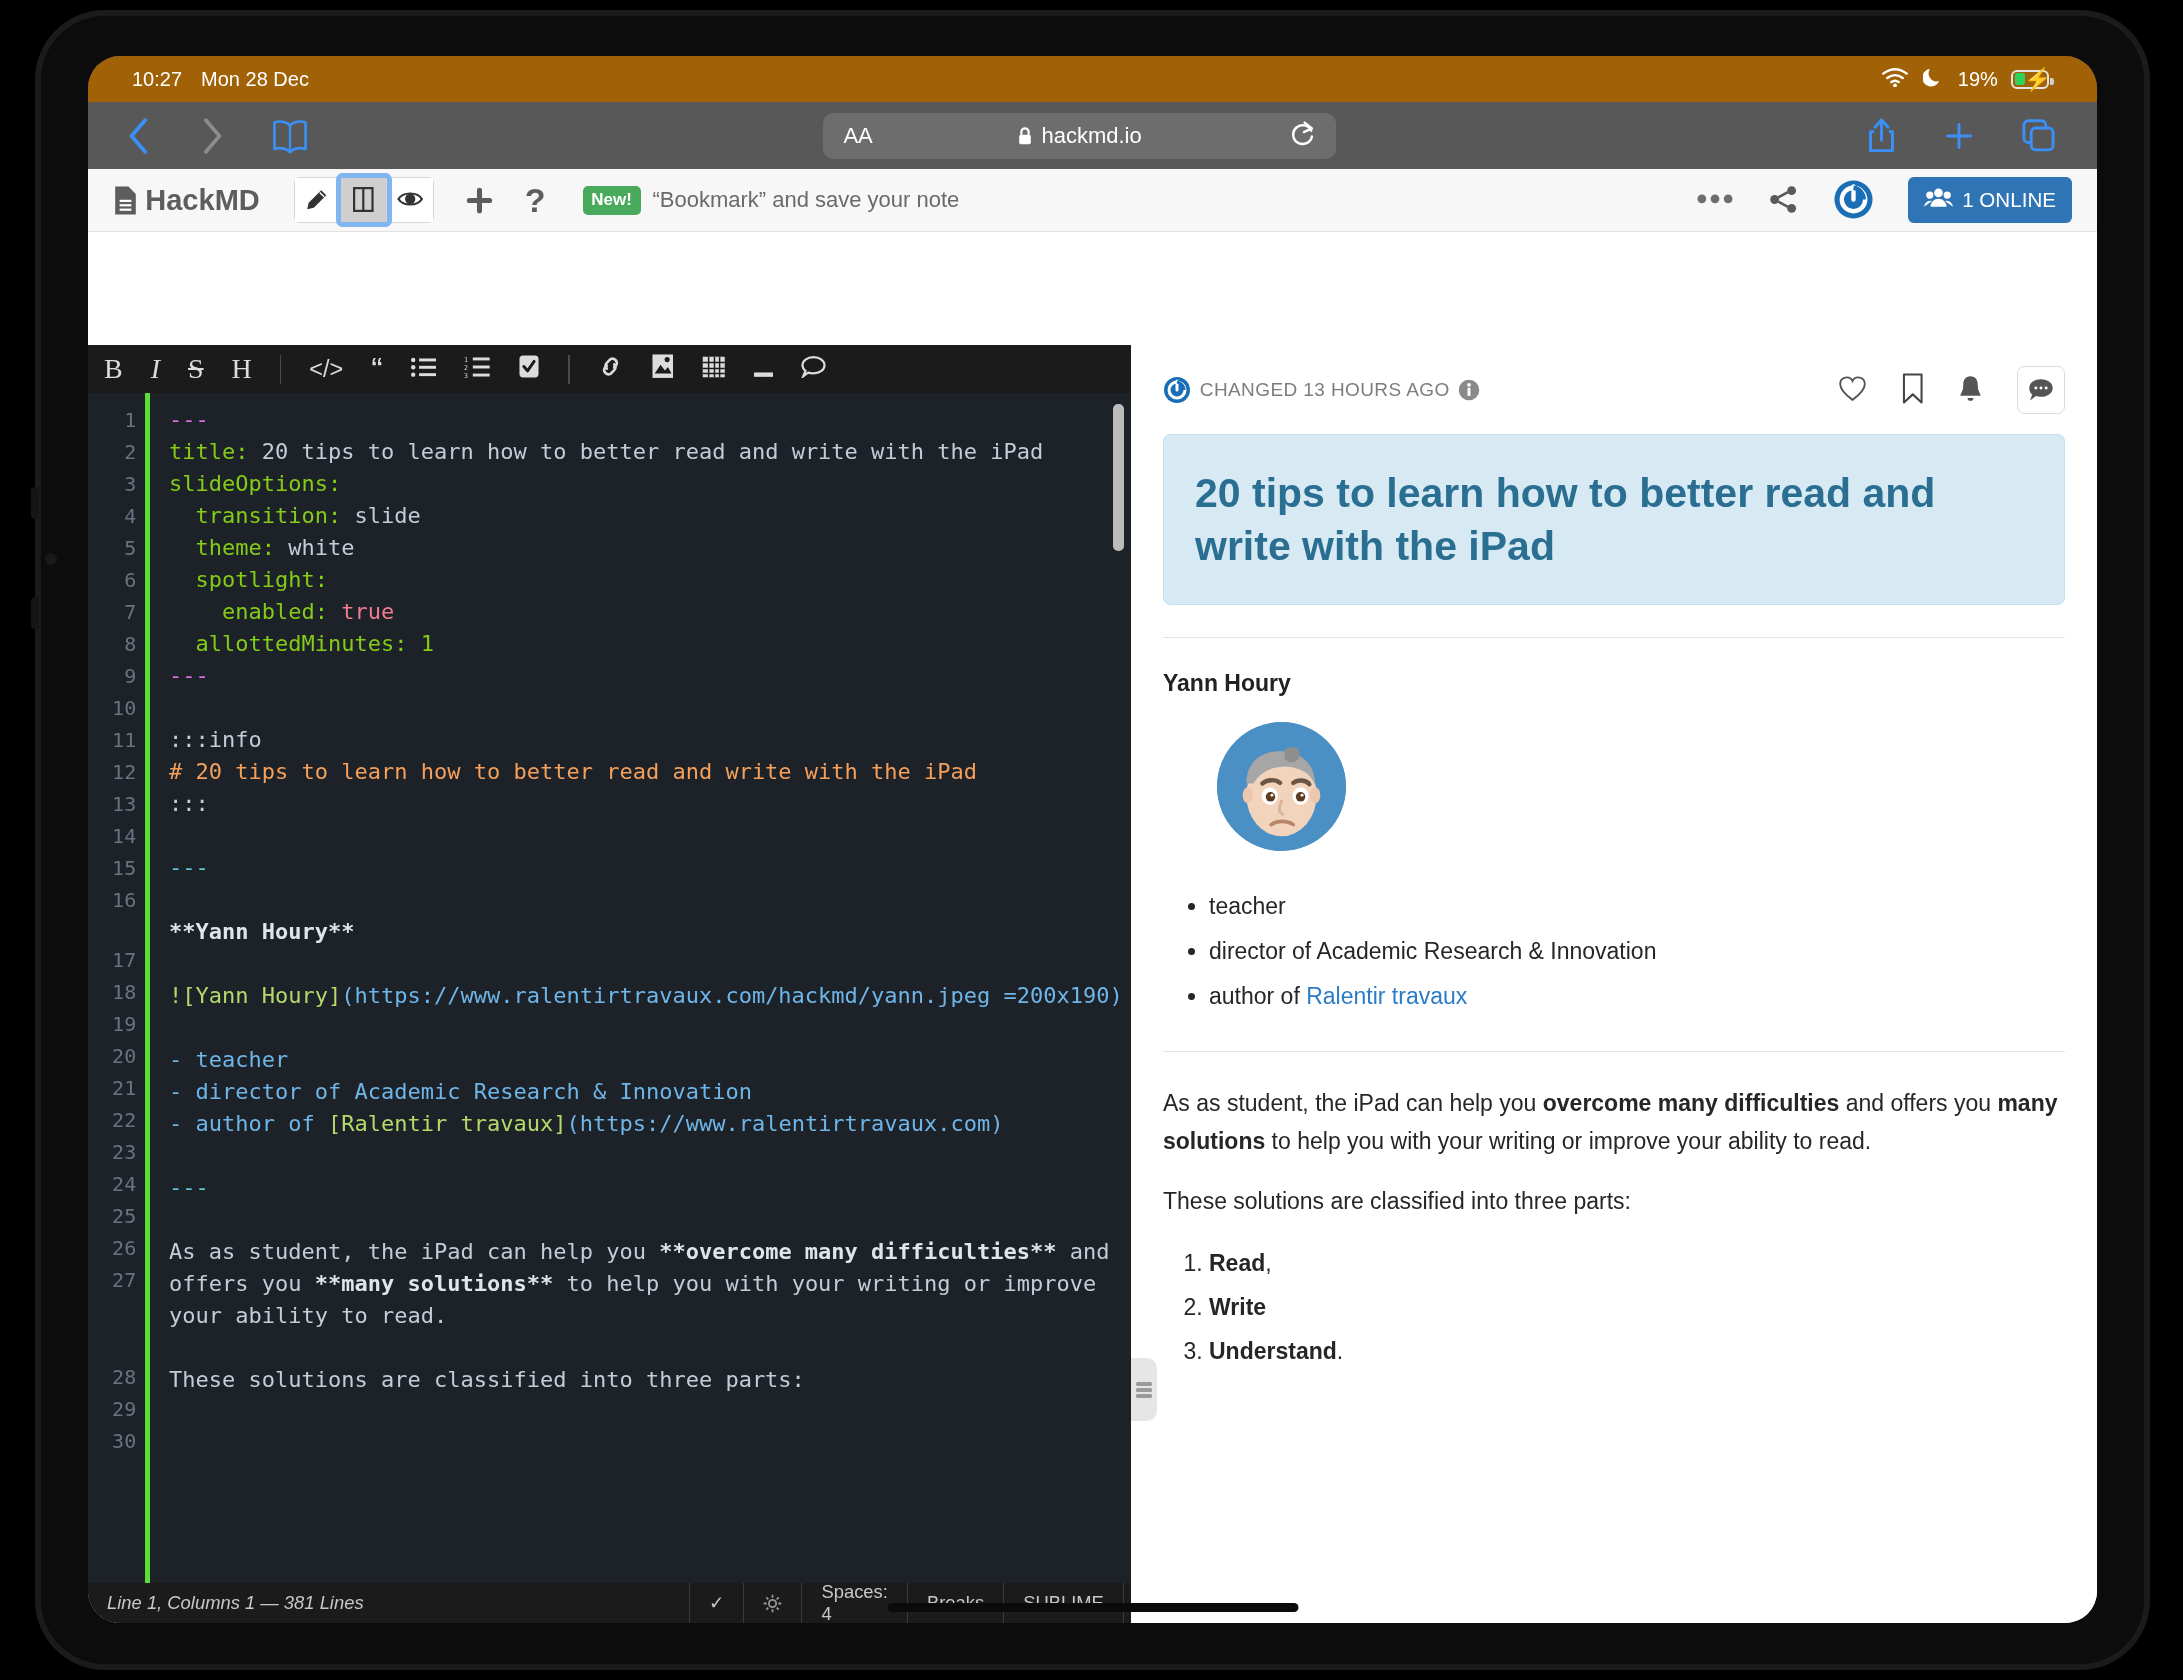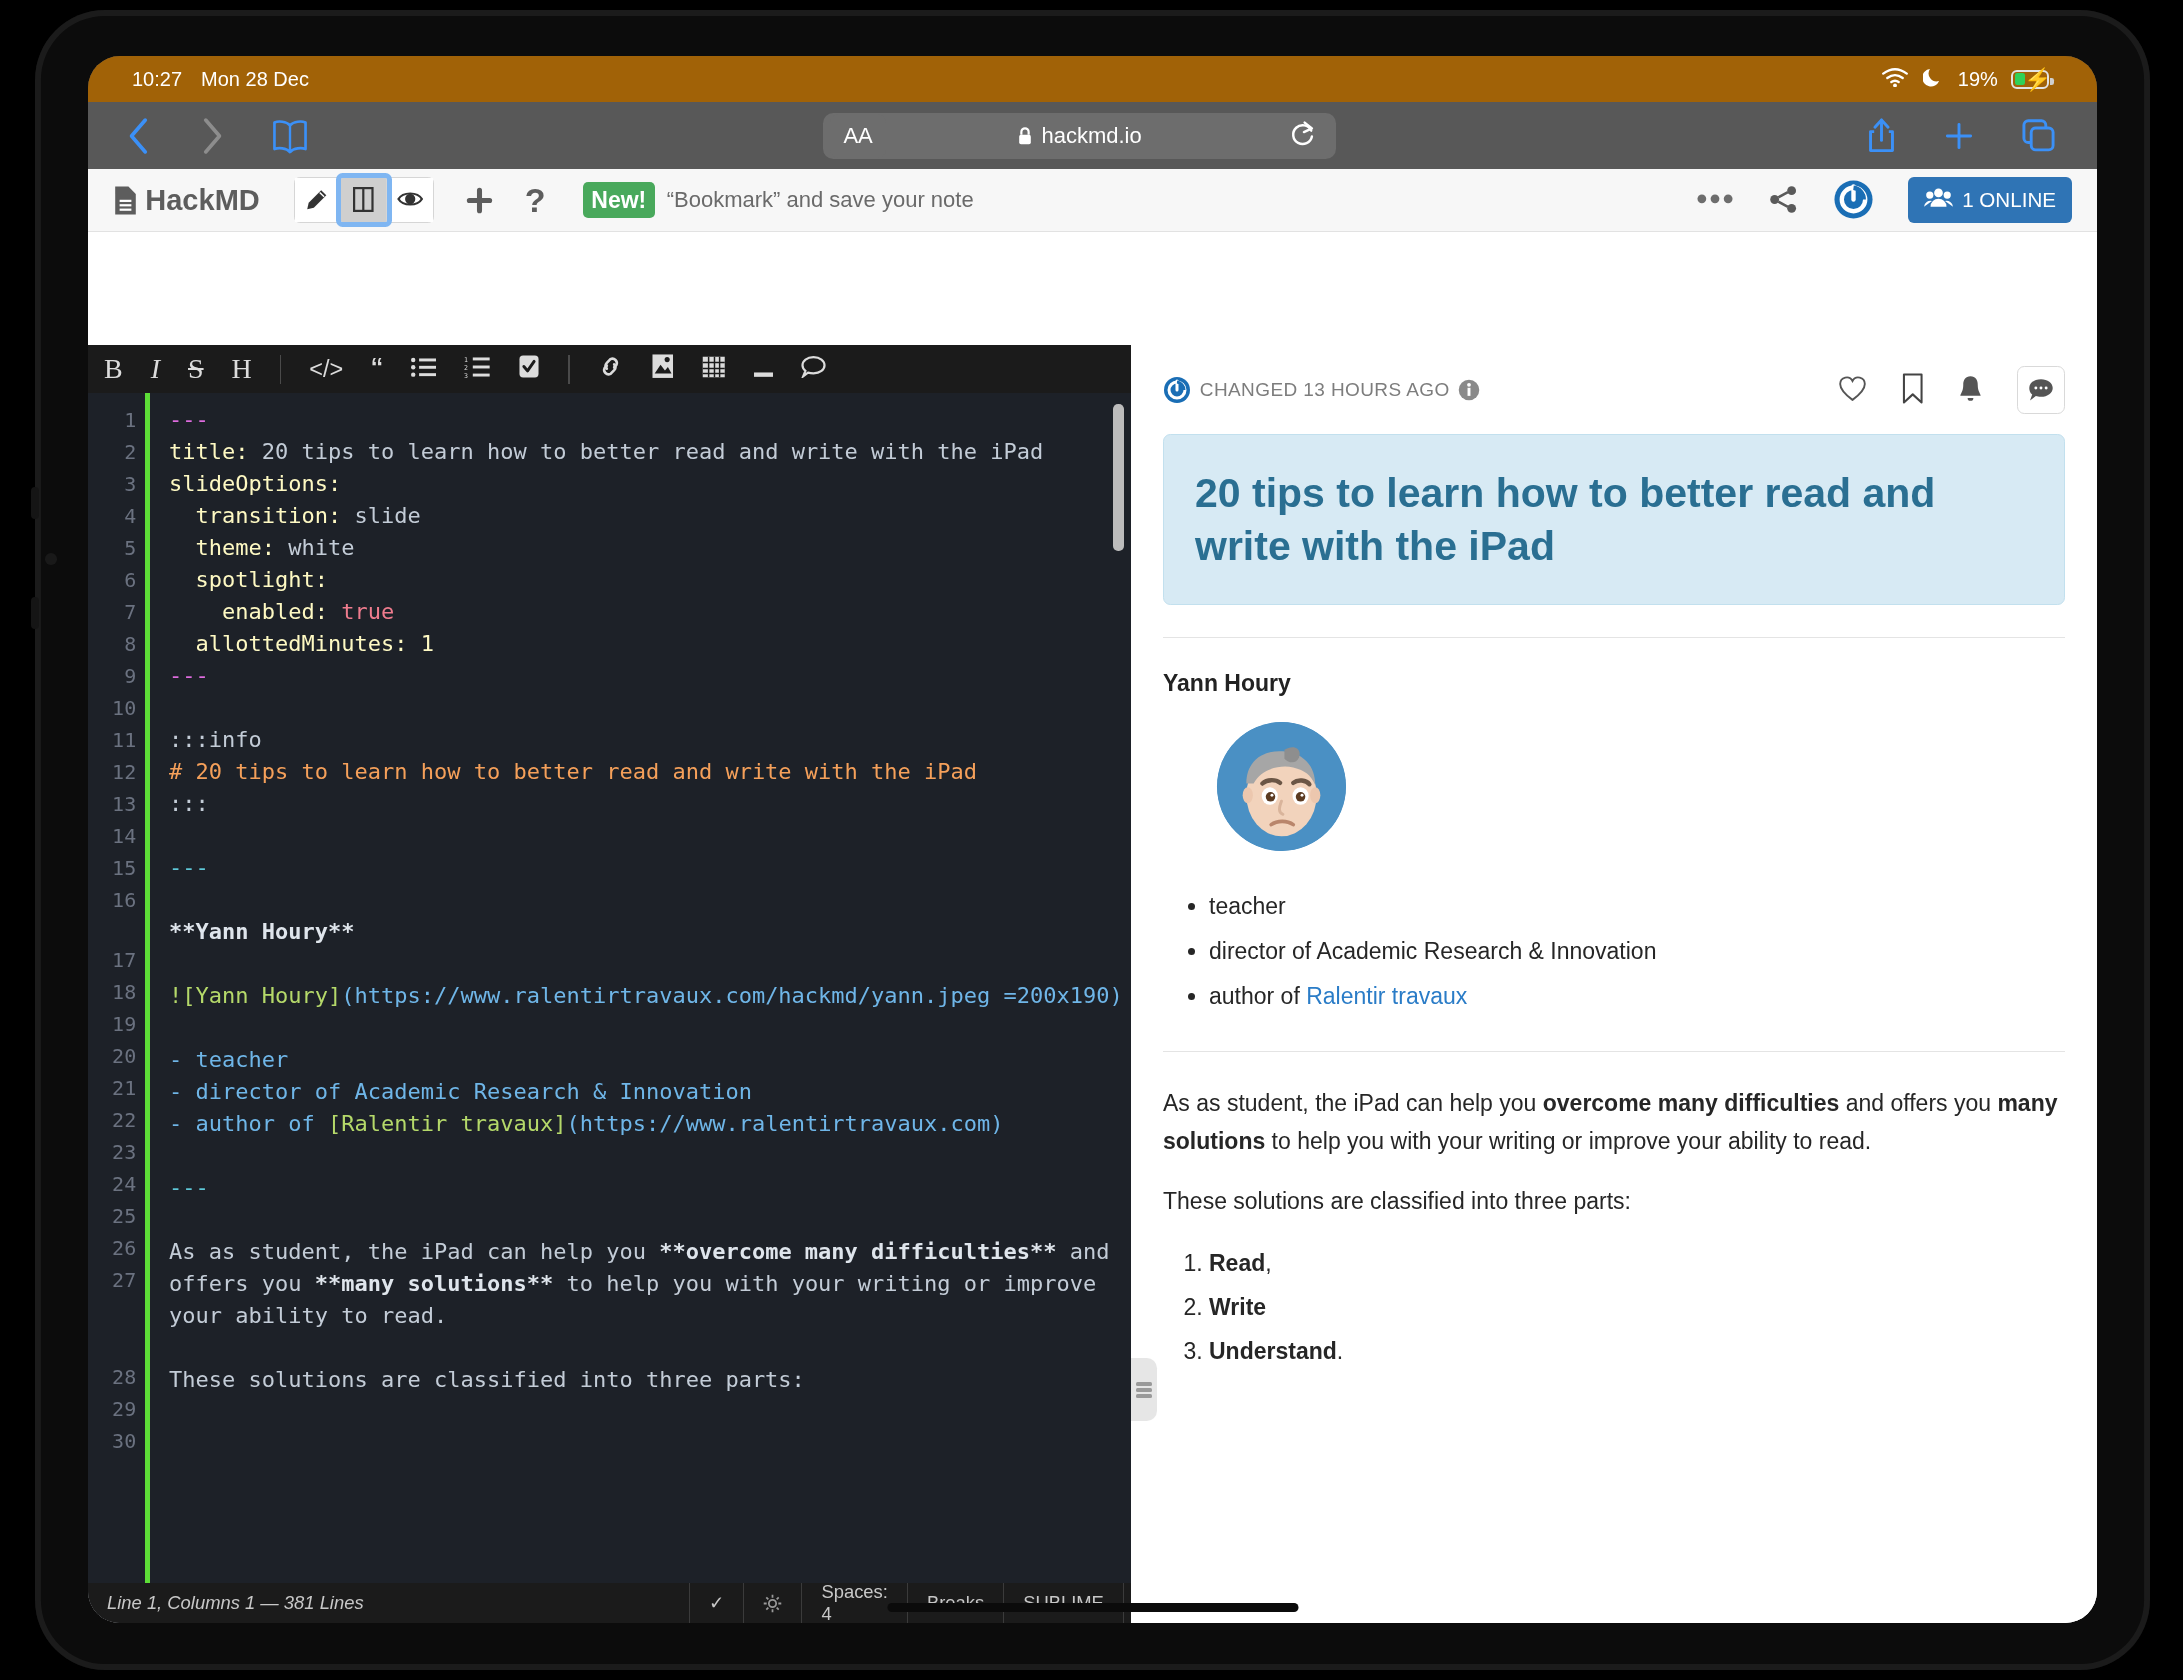--- a/index.html
+++ b/index.html
@@ -85,21 +85,21 @@
     overflow:visible; background:#fff;
   }
   .mode-btn {
     width: 46px; height: 44px; display:flex; align-items:center; justify-content:center;
     border-right:0.7px solid #d6d6d6; background:#fff;
   }
   .mode-btn:last-child { border-right:none; }
   .mode-btn.active { background:#cfcfcf; outline: 5.1px solid #7fb6f2; border-radius:1.5px; position:relative; z-index:2;}
   .hdr-ico { margin-left: 31px; color:#5d5d5d; display:flex; align-items:center;}
   .newbadge {
-    background:#49a95c; color:#fff; font-size:23px; font-weight:bold;
+    background:#49a95c; color:#fff; font-size:17px; font-weight:bold;
     padding: 4.4px 8.8px; border-radius:5.1px; margin-right:11.7px;
   }
   .promo { font-size:22px; color:#6a6a6a; }
   .hdr-right { margin-left:auto; display:flex; align-items:center; gap:34px; }
   .online-btn {
     background:#2f74b5; color:#fff; border-radius:5.9px; height:46px;
     display:flex; align-items:center; gap:8.8px; padding: 0 16px; font-size:20.6px;
   }
 
   
@@ -116,21 +116,21 @@
     font-family:"DejaVu Sans Mono", monospace; font-size:20px; line-height:32px;
     flex-shrink:0; padding-right: 8.8px;
   }
   .gutter div { height:32px; }
   .greenbar { width: 5.1px; background:#5ddd37; flex-shrink:0; }
   .code {
     flex:1; padding: 10.3px 0 0 19px; color:#c9d1d9;
     font-family:"DejaVu Sans Mono", monospace; font-size:22px; line-height:32px;
     white-space: pre-wrap; word-break: break-word;
   }
-  .c-key   { color:#fef9c3; }
+  .c-key   { color:#84cc16; }
   .c-val   { color:#c3ccd7; }
   .c-bool  { color:#ef7c8e; }
   .c-hr-p  { color:#e06ce0; }
   .c-hr-c  { color:#5ec8d8; }
   .c-head  { color:#f5a05a; }
   .c-txt   { color:#c3ccd7; }
   .c-bold  { color:#dfe5ec; font-weight:bold; }
   .c-link  { color:#6fb6e8; }
   .c-label { color:#b5d96a; }
   .c-list  { color:#6fb6e8;text-align:center; }

